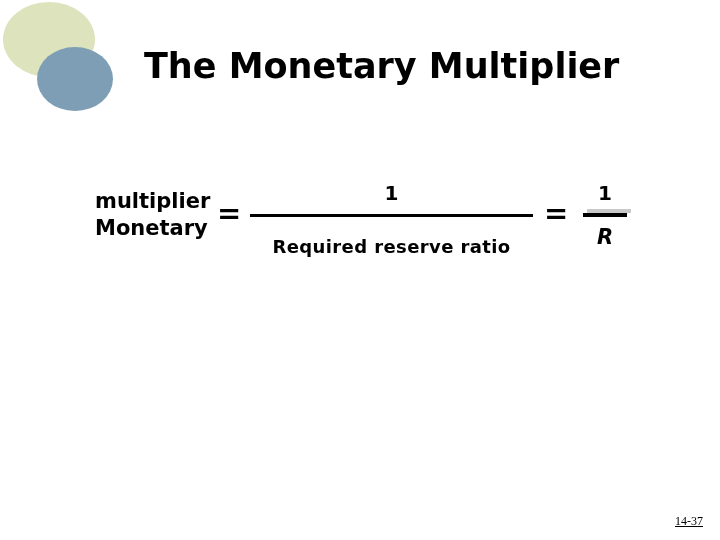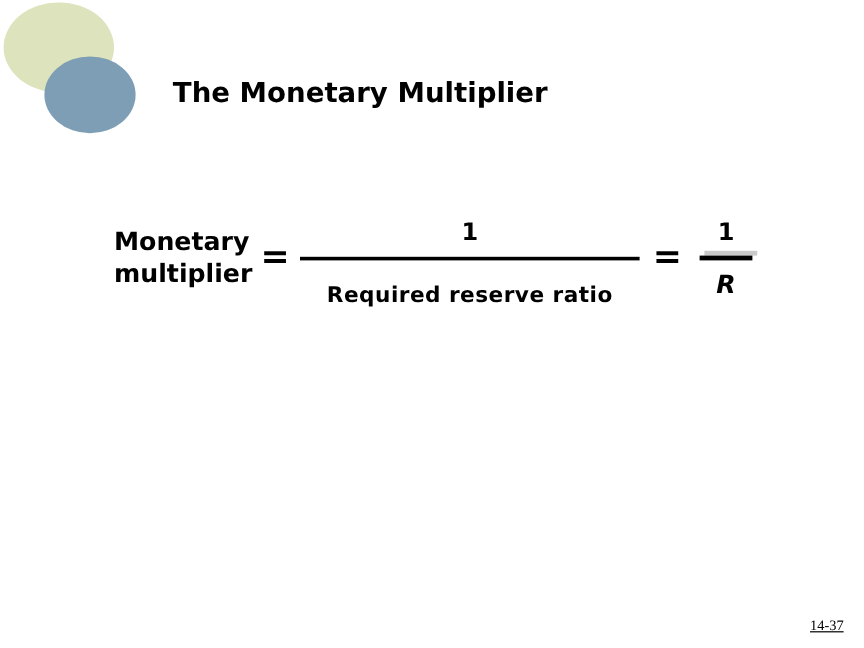--- a/index.html
+++ b/index.html
@@ -32,22 +32,22 @@
     top: 47px;
     width: 76px;
     height: 64px;
     border-radius: 50%;
     background: #7d9eb4;
   }
   
   .title {
     position: absolute;
     left: 144px;
-    top: 60px;
-    font-size: 23px;
+    top: 48px;
+    font-size: 35px;
     font-weight: bold;
     line-height: 36px;
     letter-spacing: 0px;
     white-space: nowrap;
   }
   
   .lhs-label {
     position: absolute;
     left: 95px;
     top: 188px;
@@ -142,22 +142,22 @@
 <body>
 
 <div class="slide">
 
   <div class="circle-large"></div>
   <div class="circle-small"></div>
 
   <h1 class="title" style="margin:0;">The Monetary Multiplier</h1>
 
   <div class="lhs-label">
+    <div>multiplier</div>
     <div>Monetary</div>
-    <div>multiplier</div>
   </div>
 
   <div class="equals equals-1">=</div>
 
   <div class="fraction-main">
     <div class="numerator">1</div>
     <div class="bar"></div>
     <div class="denominator">Required reserve ratio</div>
   </div>
 

